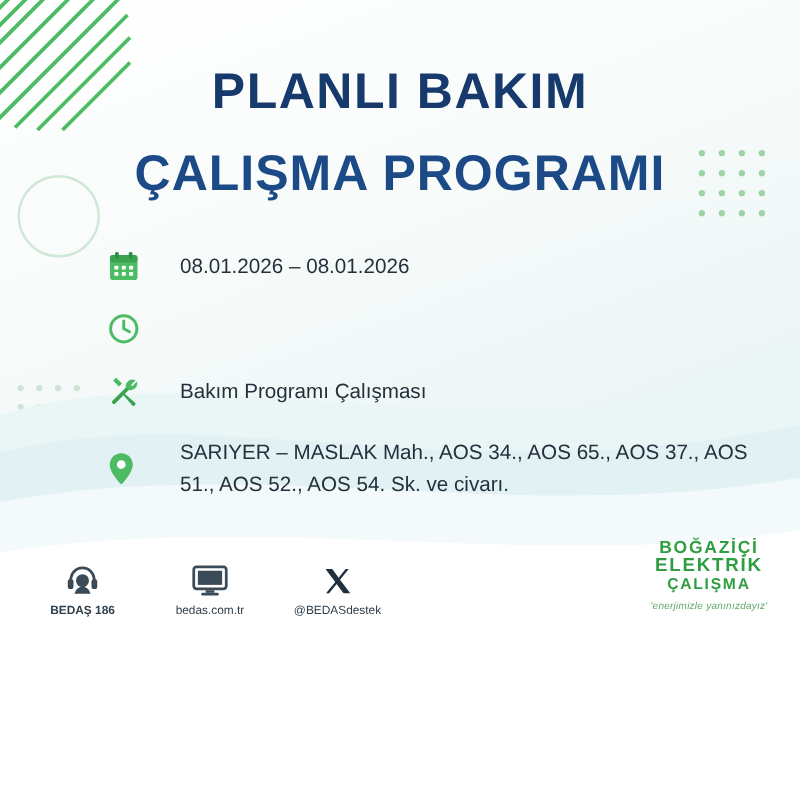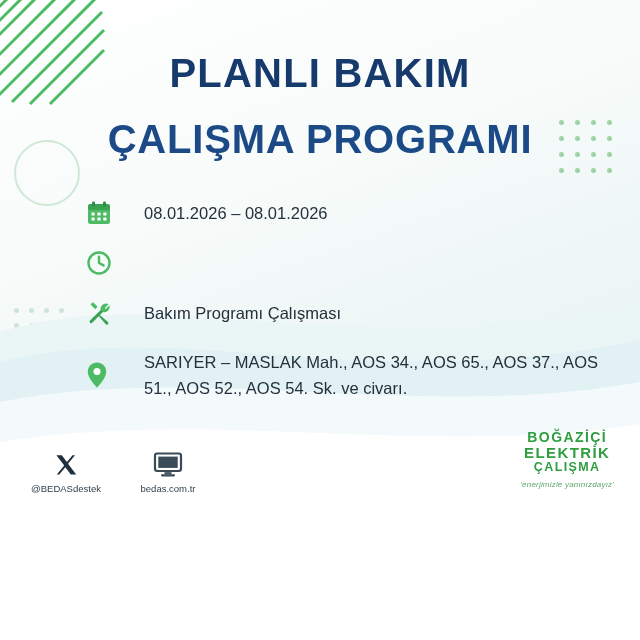--- a/index.html
+++ b/index.html
@@ -308,42 +308,54 @@
         </svg>
       </div>
       <div class="info-text">SARIYER – MASLAK Mah., AOS 34., AOS 65., AOS 37., AOS 51., AOS 52., AOS 54. Sk. ve civarı.</div>
     </div>
 
   </div>
 
   <div class="footer">
     <div class="footer-items">
 
-
-      <div class="footer-item">
+      <div class="footer-item bold">
         <div class="f-icon">
-          <svg width="26" height="26" viewBox="0 0 26 26" aria-hidden="true">
-            <path d="M3.4 3.2 L11.2 13.6 L3.8 22.6 L6.3 22.6 L12.3 15.2 L17.8 22.6 L23.2 22.6 L15.0 11.7 L22.0 3.2 L19.5 3.2 L13.9 10.1 L8.8 3.2 Z" fill="#20303c"></path>
+          <svg width="30" height="30" viewBox="0 0 30 30" aria-hidden="true">
+            <path d="M5.5 17 C5.5 10.5 9.8 6.2 15 6.2 C20.2 6.2 24.5 10.5 24.5 17" fill="none" stroke="#3a4a57" stroke-width="2.2" stroke-linecap="round"></path>
+            <rect x="3.2" y="15.2" width="4.6" height="8" rx="2.1" fill="#3a4a57"></rect>
+            <rect x="22.2" y="15.2" width="4.6" height="8" rx="2.1" fill="#3a4a57"></rect>
+            <circle cx="15" cy="16.5" r="5.2" fill="#3a4a57"></circle>
+            <path d="M8.6 27 C9.6 23.4 12 21.4 15 21.4 C18 21.4 20.4 23.4 21.4 27 Z" fill="#3a4a57"></path>
           </svg>
         </div>
-        <span class="f-label">@BEDASdestek</span>
+        <span class="f-label">BEDAŞ 186</span>
       </div>
 
       <div class="footer-item">
         <div class="f-icon">
           <svg width="32" height="28" viewBox="0 0 32 28" aria-hidden="true">
             <rect x="3" y="3.5" width="26" height="17.5" rx="2.2" fill="none" stroke="#3a4a57" stroke-width="2.2"></rect>
             <rect x="6.3" y="6.6" width="19.4" height="11.3" fill="#3a4a57"></rect>
             <rect x="12.5" y="22.2" width="7" height="2" fill="#3a4a57"></rect>
             <rect x="9" y="24.2" width="14" height="2.2" rx="1.1" fill="#3a4a57"></rect>
           </svg>
         </div>
         <span class="f-label">bedas.com.tr</span>
       </div>
 
+      <div class="footer-item">
+        <div class="f-icon">
+          <svg width="26" height="26" viewBox="0 0 26 26" aria-hidden="true">
+            <path d="M3.4 3.2 L11.2 13.6 L3.8 22.6 L6.3 22.6 L12.3 15.2 L17.8 22.6 L23.2 22.6 L15.0 11.7 L22.0 3.2 L19.5 3.2 L13.9 10.1 L8.8 3.2 Z" fill="#20303c"></path>
+          </svg>
+        </div>
+        <span class="f-label">@BEDASdestek</span>
+      </div>
+
     </div>
 
     <div class="brand">
       <div class="b1">BOĞAZİÇİ</div>
       <div class="b2">ELEKTRİK</div>
       <div class="b3">ÇALIŞMA</div>
       <div class="b-slogan">'enerjimizle yanınızdayız'</div>
     </div>
   </div>
 

